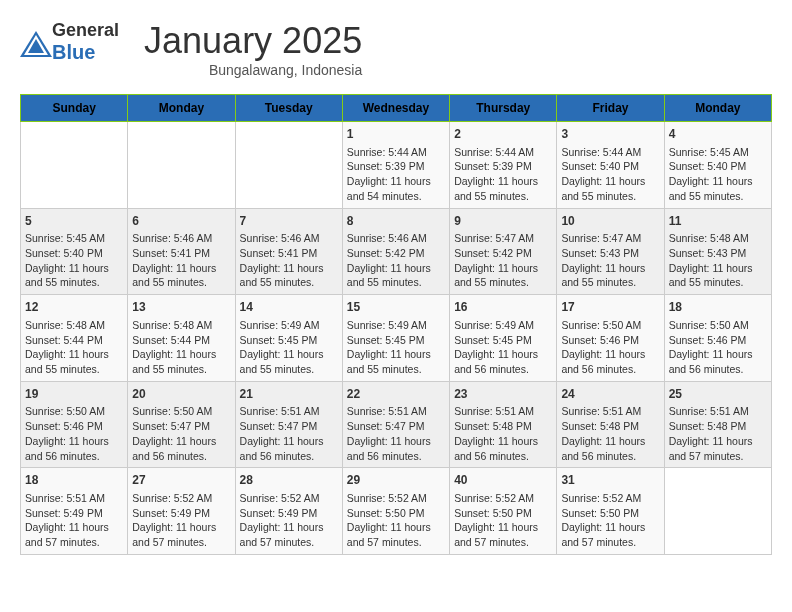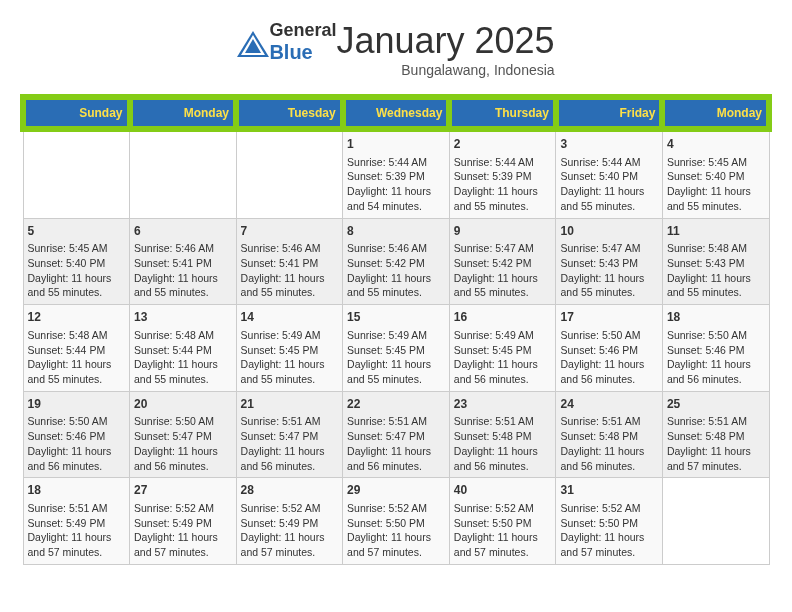--- a/index.html
+++ b/index.html
@@ -5,23 +5,24 @@
     * { box-sizing: border-box; margin: 0; padding: 0; }
     body {
       font-family: Arial, sans-serif;
       background: #fff;
       width: 792px;
       min-height: 612px;
       padding: 20px;
     }
     .header {
       display: flex;
-      justify-content: center;
+      justify-content: flex-start;
       align-items: flex-start;
       margin-bottom: 16px;
+      gap: 25px;
     }
     .logo {
       display: flex;
       align-items: center;
       gap: 4px;
     }
     .logo-icon {
       width: 28px;
       height: 22px;
       position: relative;
@@ -38,26 +39,26 @@
       font-size: 14px;
       color: #555;
     }
     table {
       width: 100%;
       border-collapse: collapse;
       font-size: 11px;
     }
     thead tr th {
       background-color: #2a6db5;
-      color: #fde047;
+      color: #000000;
       padding: 6px 4px;
-      text-align: right;
+      text-align: center;
       font-weight: bold;
       font-size: 12px;
-      border: 6px solid #84cc16;
+      border: 1px solid #84cc16;
     }
     tbody tr td {
       vertical-align: top;
       padding: 4px;
       border: 1px solid #ccc;
       width: 107px;
       min-height: 80px;
       background: #fff;
       color: #333;
       font-size: 10.5px;

